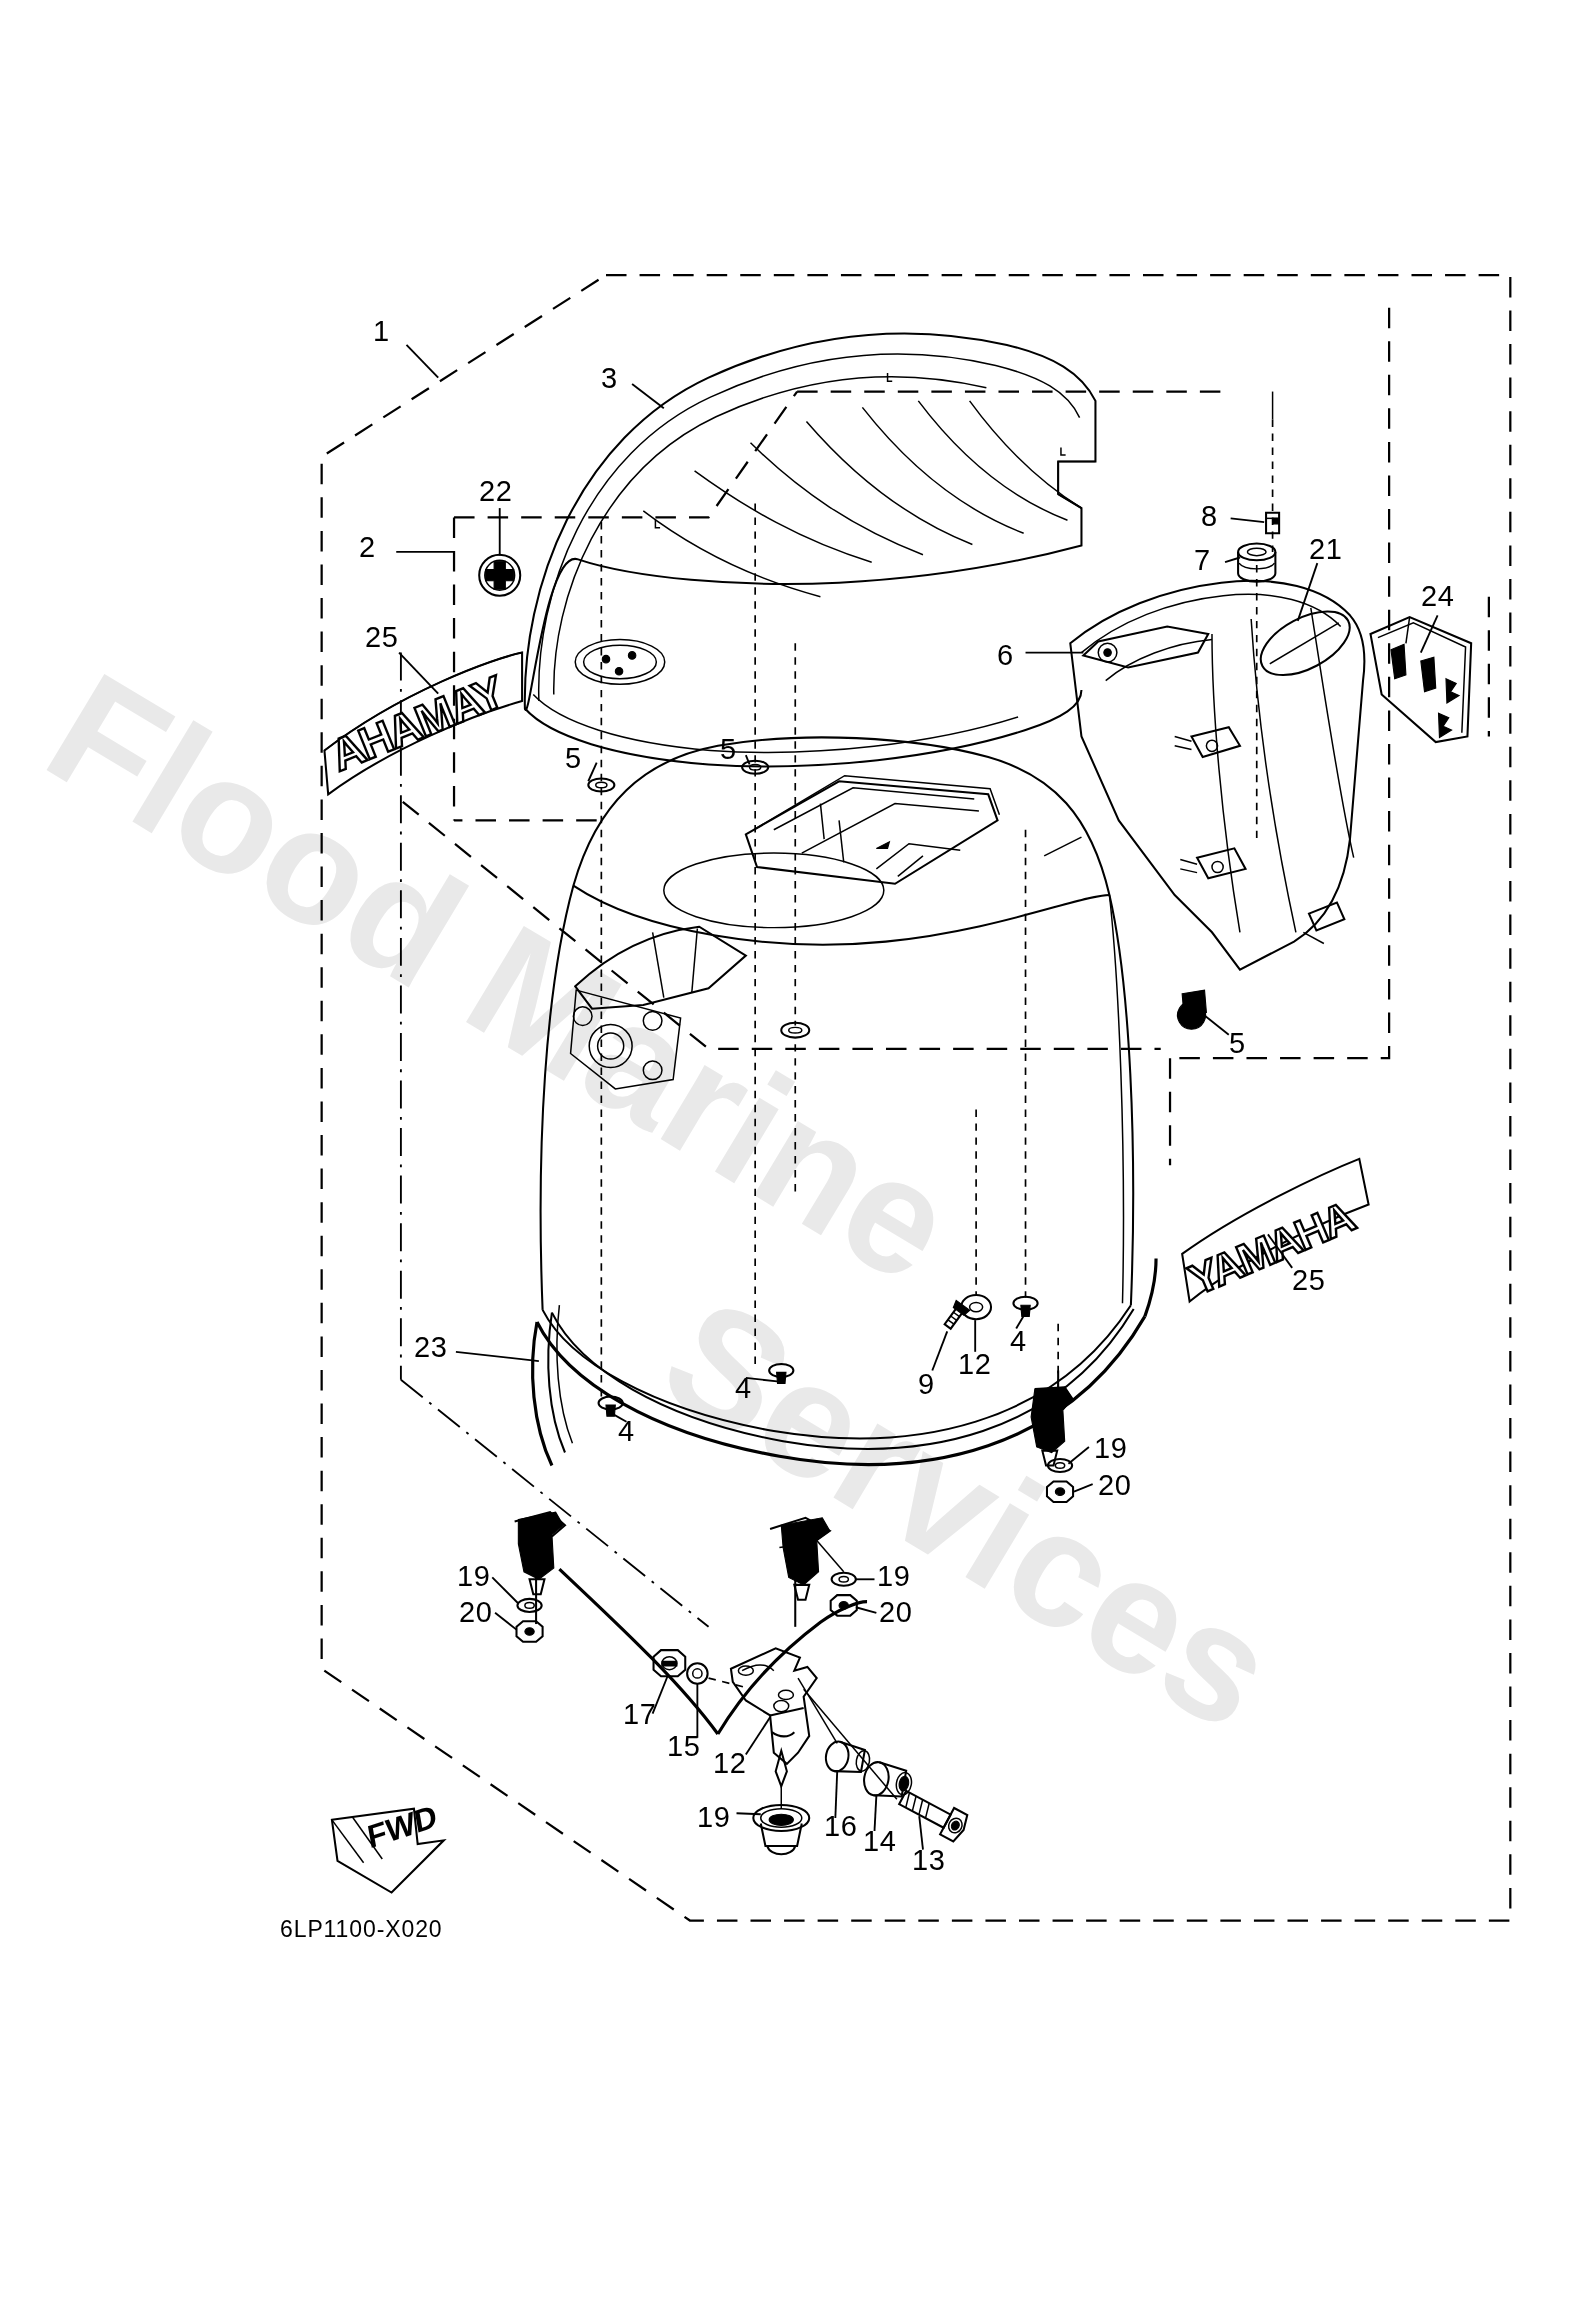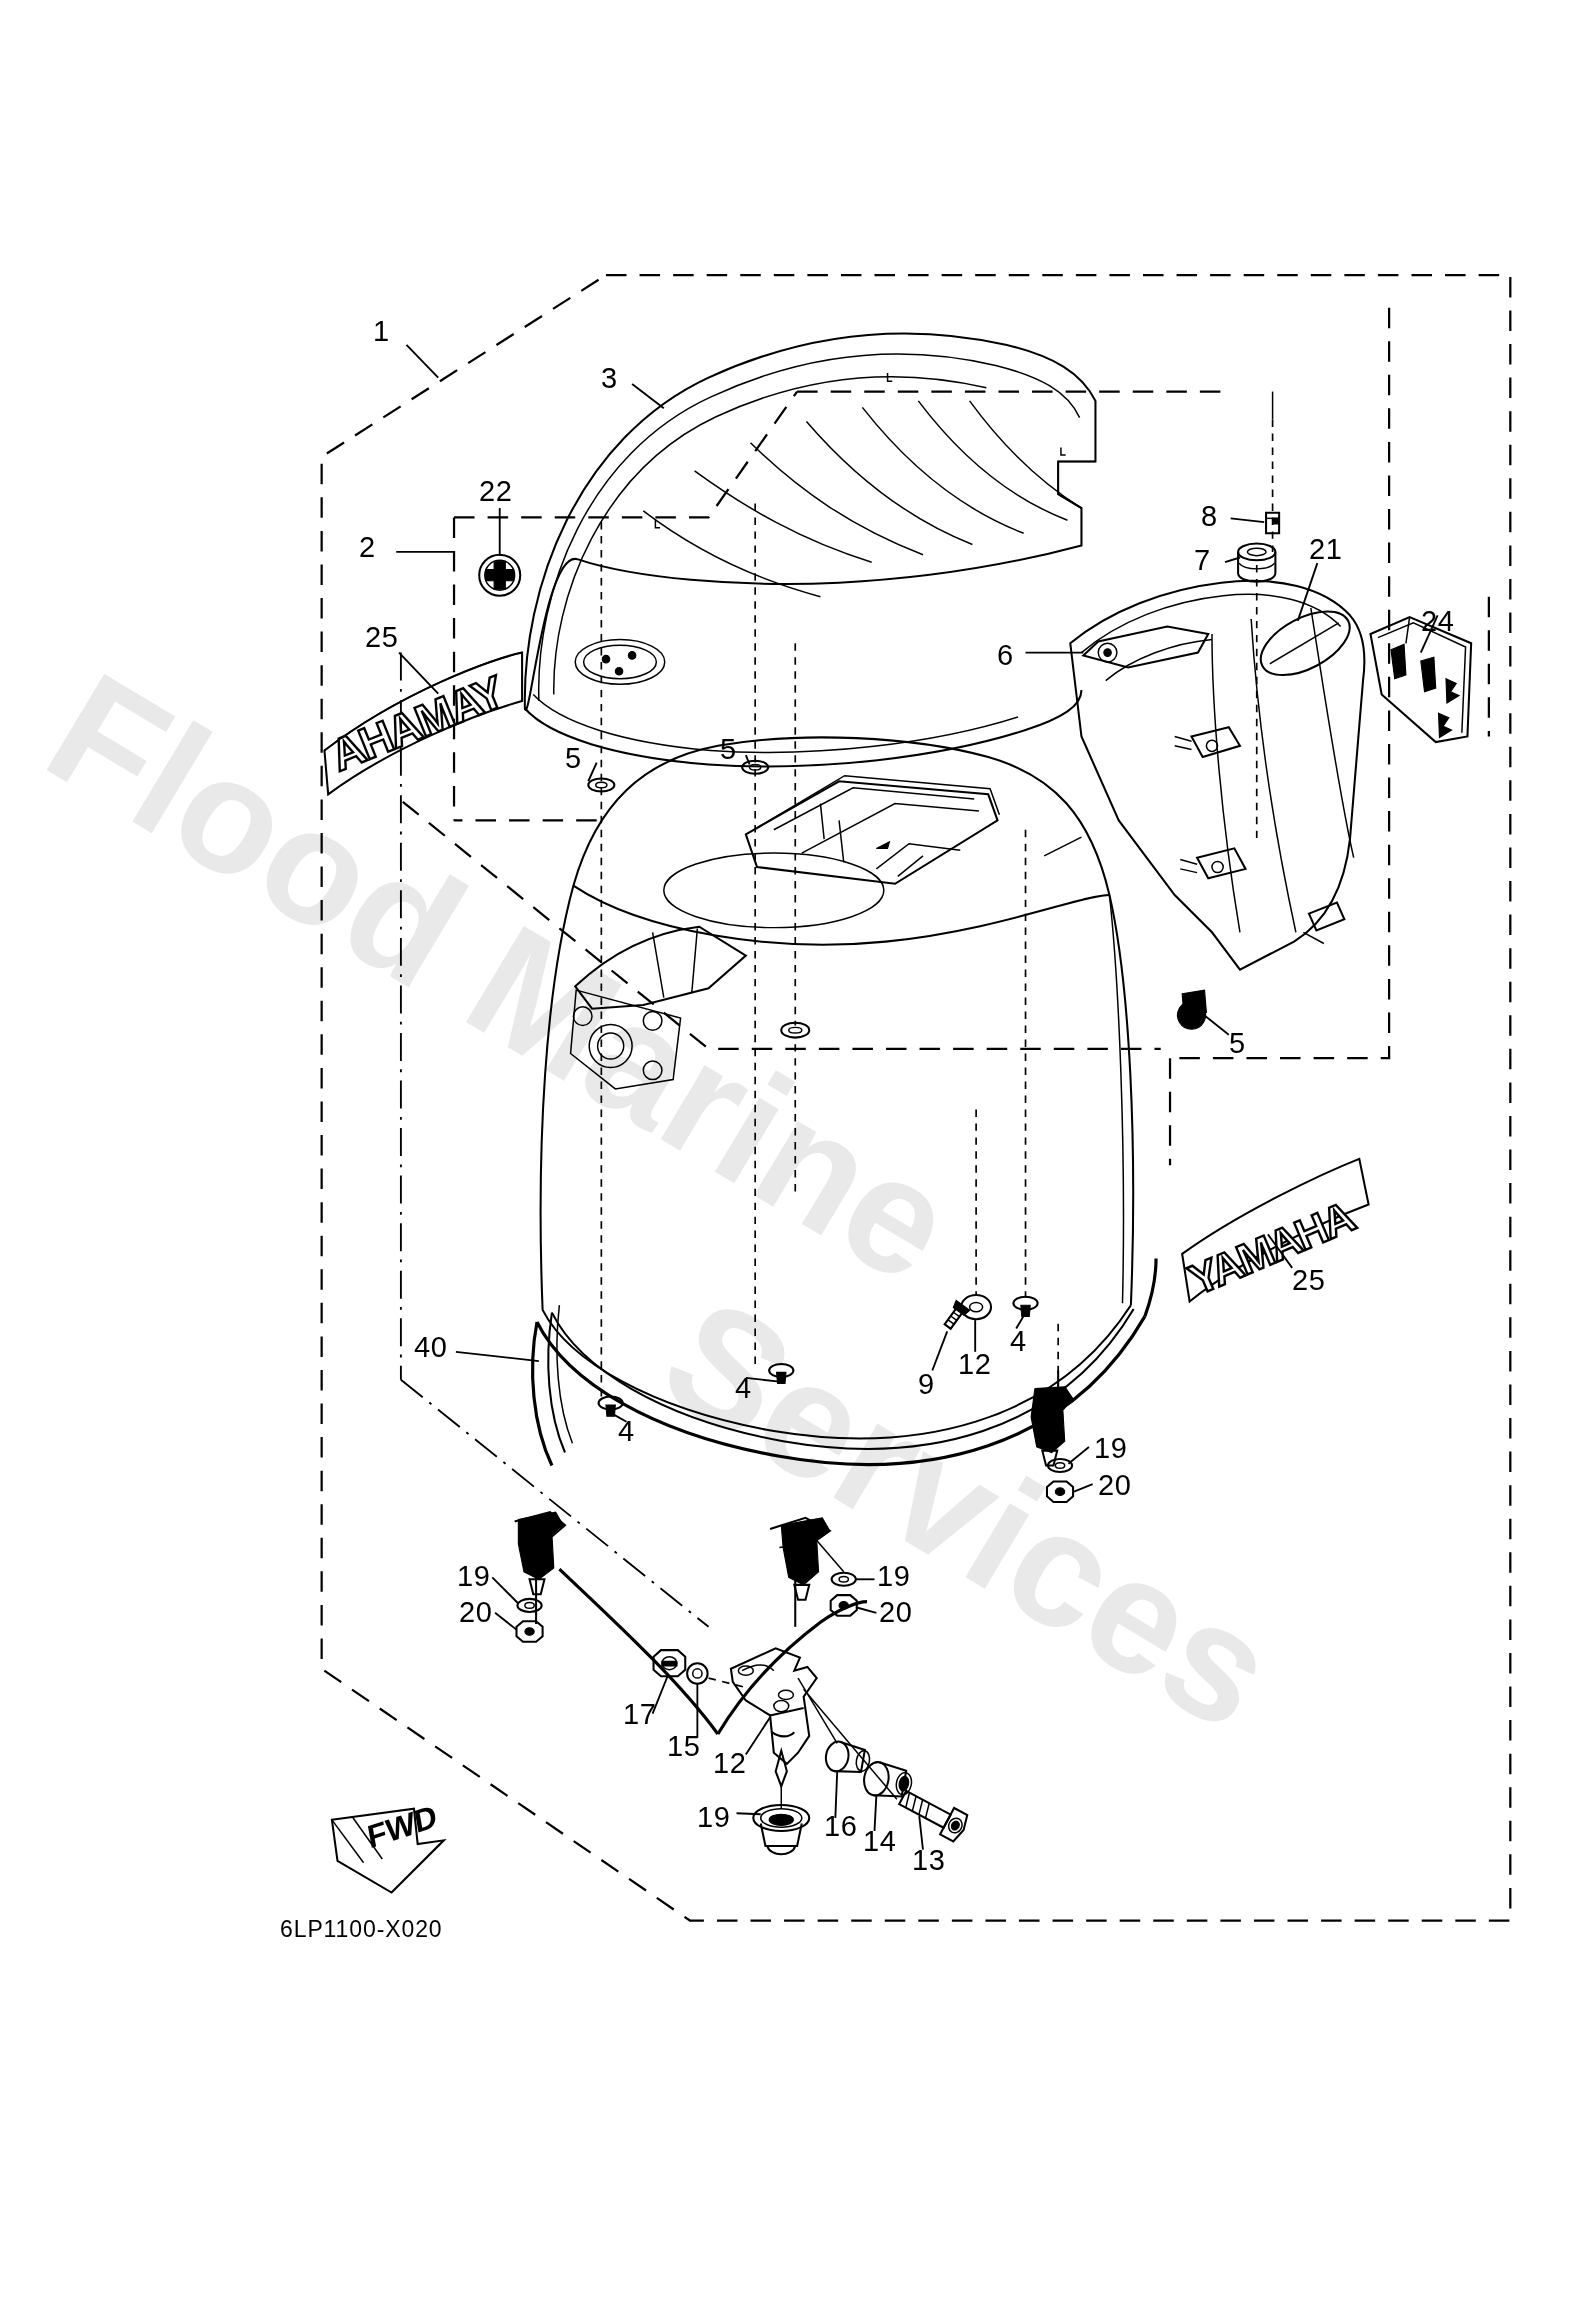--- a/index.html
+++ b/index.html
@@ -491,24 +491,24 @@
   <div class="callout" style="left:373px;  top:317px;">1</div>
   <div class="callout" style="left:359px;  top:533px;">2</div>
   <div class="callout" style="left:601px;  top:364px;">3</div>
   <div class="callout" style="left:479px;  top:477px;">22</div>
   <div class="callout" style="left:365px;  top:623px;">25</div>
   <div class="callout" style="left:565px;  top:744px;">5</div>
   <div class="callout" style="left:720px;  top:735px;">5</div>
   <div class="callout" style="left:1201px; top:502px;">8</div>
   <div class="callout" style="left:1194px; top:546px;">7</div>
   <div class="callout" style="left:1309px; top:535px;">21</div>
-  <div class="callout" style="left:1421px; top:582px;margin-top:25px;">24</div>
+  <div class="callout" style="left:1421px; top:582px;">24</div>
   <div class="callout" style="left:997px; top:641px;">6</div>
   <div class="callout" style="left:1229px; top:1029px;">5</div>
-  <div class="callout" style="left:414px;  top:1333px;">40</div>
+  <div class="callout" style="left:414px;  top:1333px;">23</div>
   <div class="callout" style="left:918px;  top:1370px;">9</div>
   <div class="callout" style="left:958px; top:1350px;">12</div>
   <div class="callout" style="left:1010px; top:1327px;">4</div>
   <div class="callout" style="left:735px;  top:1374px;">4</div>
   <div class="callout" style="left:618px;  top:1417px;">4</div>
   <div class="callout" style="left:1292px; top:1266px;">25</div>
   <div class="callout" style="left:1094px; top:1434px;">19</div>
   <div class="callout" style="left:1098px; top:1471px;">20</div>
   <div class="callout" style="left:457px;  top:1562px;">19</div>
   <div class="callout" style="left:459px;  top:1598px;">20</div>

